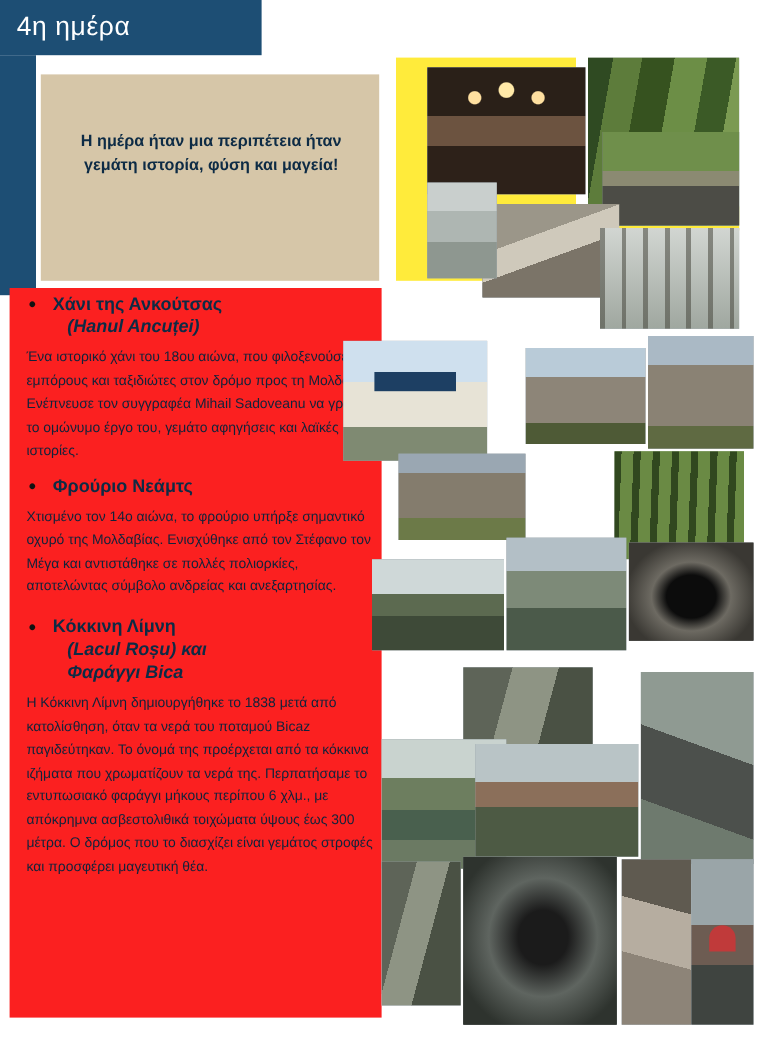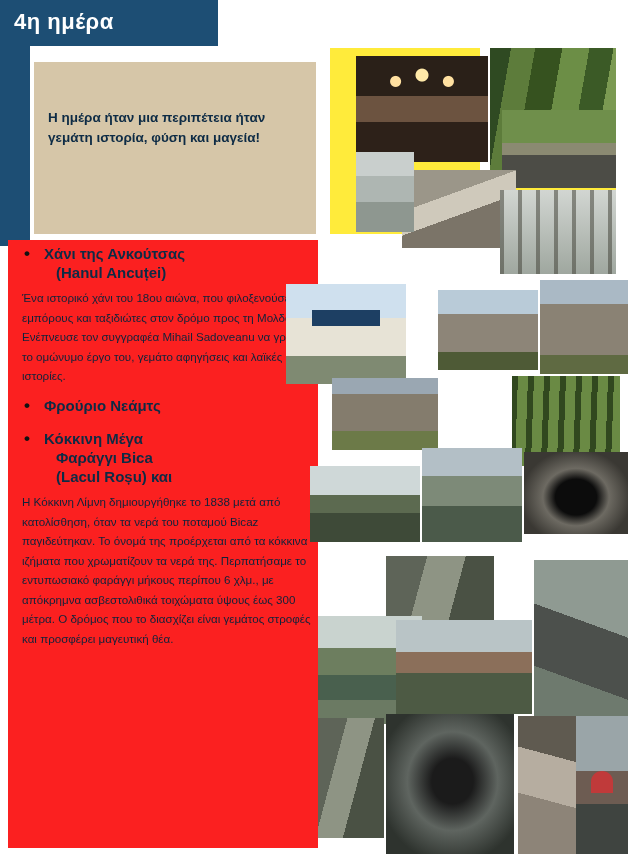--- a/index.html
+++ b/index.html
@@ -28,36 +28,37 @@
     left: 0; top: 46px;
     width: 30px;
     height: 200px;
     background: #1d4e74;
   }
   .title-text {
     position: absolute;
     left: 14px; top: 9px;
     color: #ffffff;
     font-size: 22px;
-    font-weight: bold;
+    font-weight: normal;
     letter-spacing: 0.5px;
   }
 
   
   .intro-box {
     position: absolute;
     left: 34px; top: 62px;
     width: 282px;
     height: 172px;
     background: #d6c6a8;
   }
   .intro-text {
     position: absolute;
     left: 48px; top: 108px;
     width: 256px;
+    text-align: center;
     color: #0d2b45;
     font-size: 13.5px;
     font-weight: bold;
     line-height: 1.5;
   }
 
   
   .red-panel {
     position: absolute;
     left: 8px; top: 240px;
@@ -79,21 +80,21 @@
     line-height: 1.28;
     margin: 0 0 6px 0;
   }
   .bullet-head::before {
     content: "\2022";
     position: absolute;
     left: 2px; top: -1px;
     font-size: 17px;
     color: #111111;
   }
-  .bullet-head .ind { display: block; padding-left: 12px; }
+  .bullet-head .ind { display: block; padding-left: 12px; font-style: italic; }
   .bullet-head .ind2 { display: block; padding-left: 24px; }
   .body-text {
     color: #10233b;
     font-size: 11.6px;
     line-height: 1.68;
     margin: 0 0 10px 0;
   }
   .sec2 { }
   .sec3 { margin-top: 14px; }
 
@@ -209,25 +210,26 @@
 
   <div class="bullet-head">
     <span>Χάνι της Ανκούτσας</span>
     <span class="ind">(Hanul Ancuței)</span>
   </div>
   <p class="body-text">Ένα ιστορικό χάνι του 18ου αιώνα, που φιλοξενούσε εμπόρους και ταξιδιώτες στον δρόμο προς τη Μολδαβία. Ενέπνευσε τον συγγραφέα Mihail Sadoveanu να γράψει το ομώνυμο έργο του, γεμάτο αφηγήσεις και λαϊκές ιστορίες.</p>
 
   <div class="bullet-head sec2">
     <span>Φρούριο Νεάμτς</span>
   </div>
+  <p class="body-text">Χτισμένο τον 14ο αιώνα, το φρούριο υπήρξε σημαντικό οχυρό της Μολδαβίας. Ενισχύθηκε από τον Στέφανο τον Μέγα και αντιστάθηκε σε πολλές πολιορκίες, αποτελώντας σύμβολο ανδρείας και ανεξαρτησίας.</p>
 
   <div class="bullet-head sec3">
-    <span>Κόκκινη Μέγα</span>
+    <span>Κόκκινη Λίμνη</span>
+    <span class="ind">(Lacul Roșu) και</span>
     <span class="ind">Φαράγγι Bica</span>
-    <span class="ind">(Lacul Roșu) και</span>
   </div>
   <p class="body-text">Η Κόκκινη Λίμνη δημιουργήθηκε το 1838 μετά από κατολίσθηση, όταν τα νερά του ποταμού Bicaz παγιδεύτηκαν. Το όνομά της προέρχεται από τα κόκκινα ιζήματα που χρωματίζουν τα νερά της. Περπατήσαμε το εντυπωσιακό φαράγγι μήκους περίπου 6 χλμ., με απόκρημνα ασβεστολιθικά τοιχώματα ύψους έως 300 μέτρα. Ο δρόμος που το διασχίζει είναι γεμάτος στροφές και προσφέρει μαγευτική θέα.</p>
 </div>
 
 <div class="photo p-hall" style="left:356px; top:56px;  width:132px; height:106px;">
     <div class="ph-inner"></div>
   </div>
 <div class="photo p-forest1" style="left:490px; top:48px;  width:126px; height:140px;">
     <div class="ph-inner"></div>
   </div>

